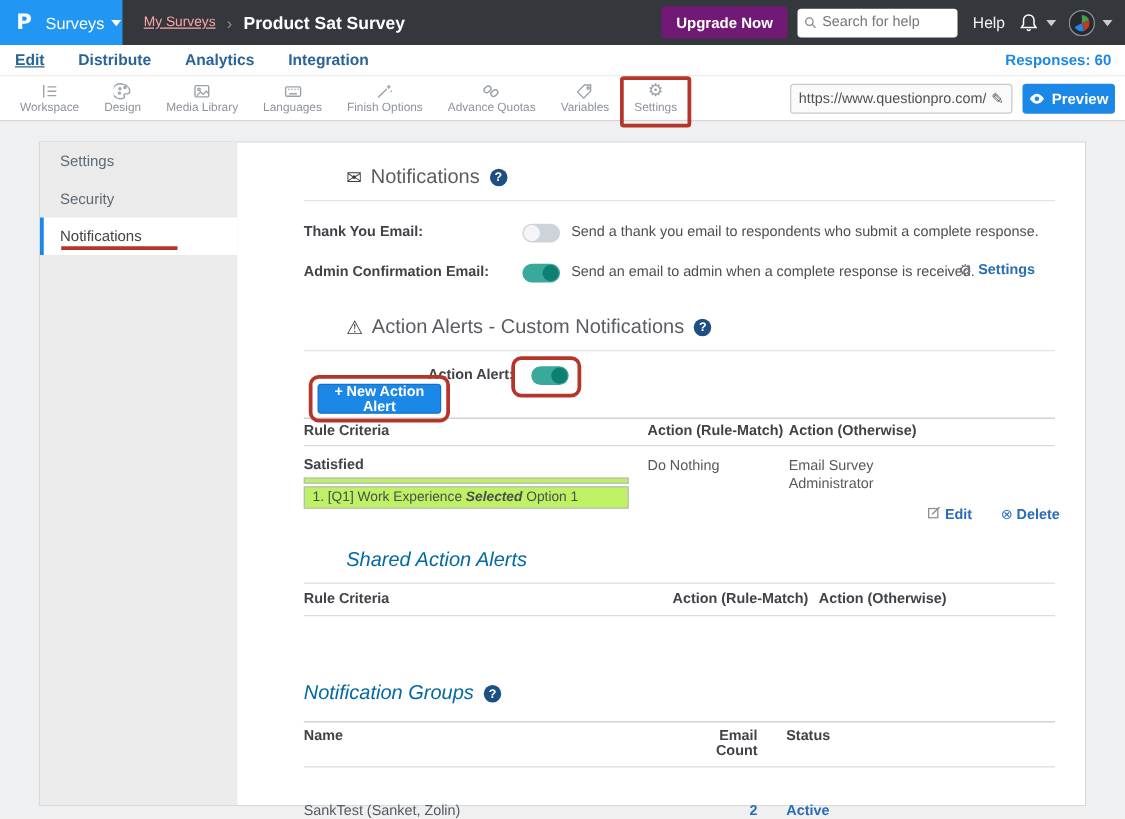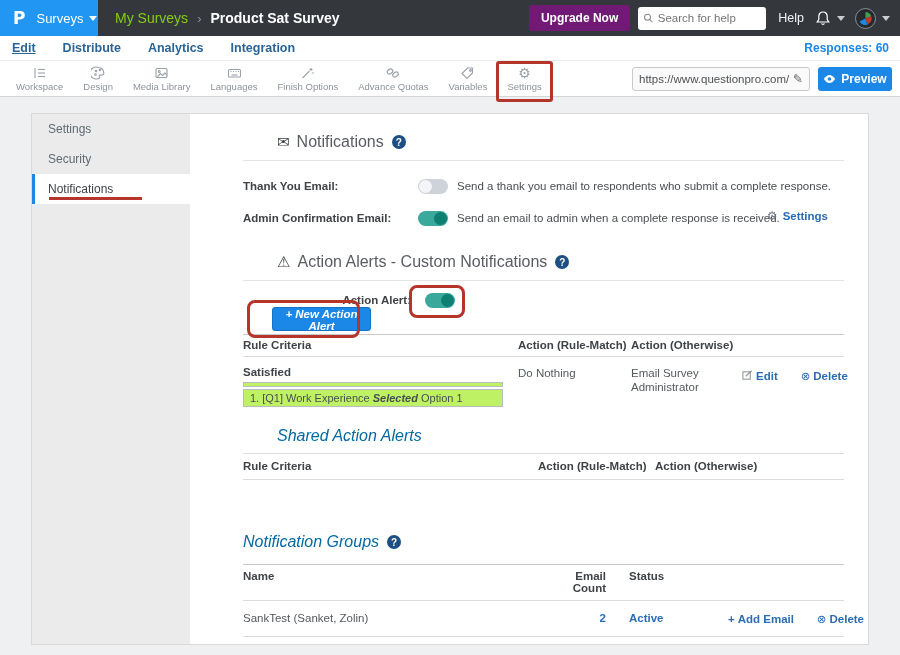--- a/index.html
+++ b/index.html
@@ -8,21 +8,21 @@
   .screen { position:relative; width:900px; height:655px; overflow:hidden; background:#eff0f1; }
 
   
   .topbar { height:36px; background:#34383d; display:flex; align-items:center; color:#fff; }
   .brand { width:98px; height:36px; background:#2196f3; display:flex; align-items:center; padding-left:13px; flex-shrink:0; }
   .brand .logo { font-family:"DejaVu Sans",sans-serif; font-weight:bold; font-size:17px; margin-right:11px; }
   .brand .menu-label { font-size:13px; }
   .caret { display:inline-block; width:0; height:0; border-left:4px solid transparent; border-right:4px solid transparent; border-top:5px solid #fff; margin-left:6px; }
   .caret.gray { border-top-color:#c9ccd0; }
   .crumbs { display:flex; align-items:center; margin-left:17px; }
-  .crumb-parent { color:#84cc16; font-size:14px; }
+  .crumb-parent { color:#fca5a5; font-size:11px;text-decoration:underline; }
   .crumb-sep { color:#8b9096; margin:0 9px; font-size:13px; }
   .crumb-current { color:#fff; font-size:14px; font-weight:600; }
   .top-spacer { flex:1; }
   .upgrade-btn { background:#701a75; color:#fff; font-size:12px; font-weight:bold; border:none; border-radius:3px; padding:6px 12px; margin-right:8px; cursor:pointer; }
   .help-search { width:128px; height:23px; background:#fff; border-radius:3px; display:flex; align-items:center; padding:0 5px; }
   .help-search input { border:none; outline:none; width:100%; font-size:11.5px; color:#444; margin-left:4px; font-family:"Liberation Sans",sans-serif; }
   .help-link { font-size:12.5px; color:#f2f3f4; margin:0 11px 0 12px; }
   .bell-wrap { display:flex; align-items:center; margin-right:10px; }
   .avatar-wrap { display:flex; align-items:center; margin-right:10px; }
 
@@ -74,32 +74,32 @@
   .tr-desc { font-size:11.5px; color:#4a4e52; margin-left:9px; }
   .row-settings { position:absolute; right:16px; top:2px; display:flex; align-items:center; cursor:pointer; }
   .row-settings .gear-glyph { font-size:12px; color:#6f7680; margin-right:5px; }
   .link { color:#2a6db5; font-size:11.5px; font-weight:bold; text-decoration:none; cursor:pointer; }
 
   
   .alert-zone { position:relative; height:48px; margin-top:5px; }
   .az-label { position:absolute; left:0; top:8px; width:168px; text-align:right; font-size:11.5px; font-weight:bold; color:#3f4347; }
   .az-toggle { position:absolute; left:175px; top:7px; }
   .az-toggle-anno { left:166px; top:-1px; width:56px; height:33px; border-radius:8px; }
-  .new-alert-btn { position:absolute; left:29px; top:21px; width:99px; height:24px; background:#1b87e6; border:1px solid #1273c8; border-radius:3px; color:#fff; font-size:11.5px; font-weight:bold; cursor:pointer;font-style:italic; }
+  .new-alert-btn { position:absolute; left:11px; top:21px; width:99px; height:24px; background:#1b87e6; border:1px solid #1273c8; border-radius:3px; color:#fff; font-size:11.5px; font-weight:bold; cursor:pointer; }
   .az-btn-anno { left:4px; top:14px; width:113px; height:38px; border-radius:8px; }
 
   
   .rule-table-head { display:grid; grid-template-columns:275px 113px 111px 1fr; border-top:1px solid #c9c9c9; border-bottom:1px solid #dcdcdc; padding:4px 0 5px 0; }
   .th { font-size:11.5px; font-weight:bold; color:#3f4347; }
   .rule-row { display:grid; grid-template-columns:275px 113px 111px 1fr; padding-top:9px; }
   .satisfied { font-size:11.5px; font-weight:bold; color:#3f4347; }
   .crit-box { width:260px; border:1px solid #b8bcc0; font-size:11px; color:#4a4e52; padding:2px 6px; margin-top:2px; background:#bef264; }
   .crit-box.thin { height:5px; padding:0; margin-top:4px; }
   .cell-text { font-size:11.5px; color:#55595e; padding-right:18px; line-height:1.25; }
-  .row-actions { white-space:nowrap; padding-right:2px; }
+  .row-actions { white-space:nowrap; padding-right:2px;margin-top:36px; }
   .row-actions .ico { font-family:"DejaVu Sans",sans-serif; font-weight:normal; margin-right:3px; }
   .del-ico { color:#2a6db5; }
   .gap18 { display:inline-block; width:14px; }
 
   .shared-head { display:grid; grid-template-columns:295px 117px 1fr; border-top:1px solid #dcdcdc; border-bottom:1px solid #dcdcdc; padding:6px 0 7px 0; margin-top:8px; }
 
   
   .groups-bar { display:flex; align-items:center; margin-top:53px; }
   .new-group-btn { margin-left:auto; margin-right:16px; width:131px; height:24px; background:#1b87e6; border:1px solid #1273c8; border-radius:3px; color:#fff; font-size:11px; font-weight:bold; cursor:pointer; }
   .groups-head { display:grid; grid-template-columns:300px 63px 122px 1fr; border-top:1px solid #c9c9c9; border-bottom:1px solid #dcdcdc; padding:5px 0 6px 0; margin-top:13px; }

